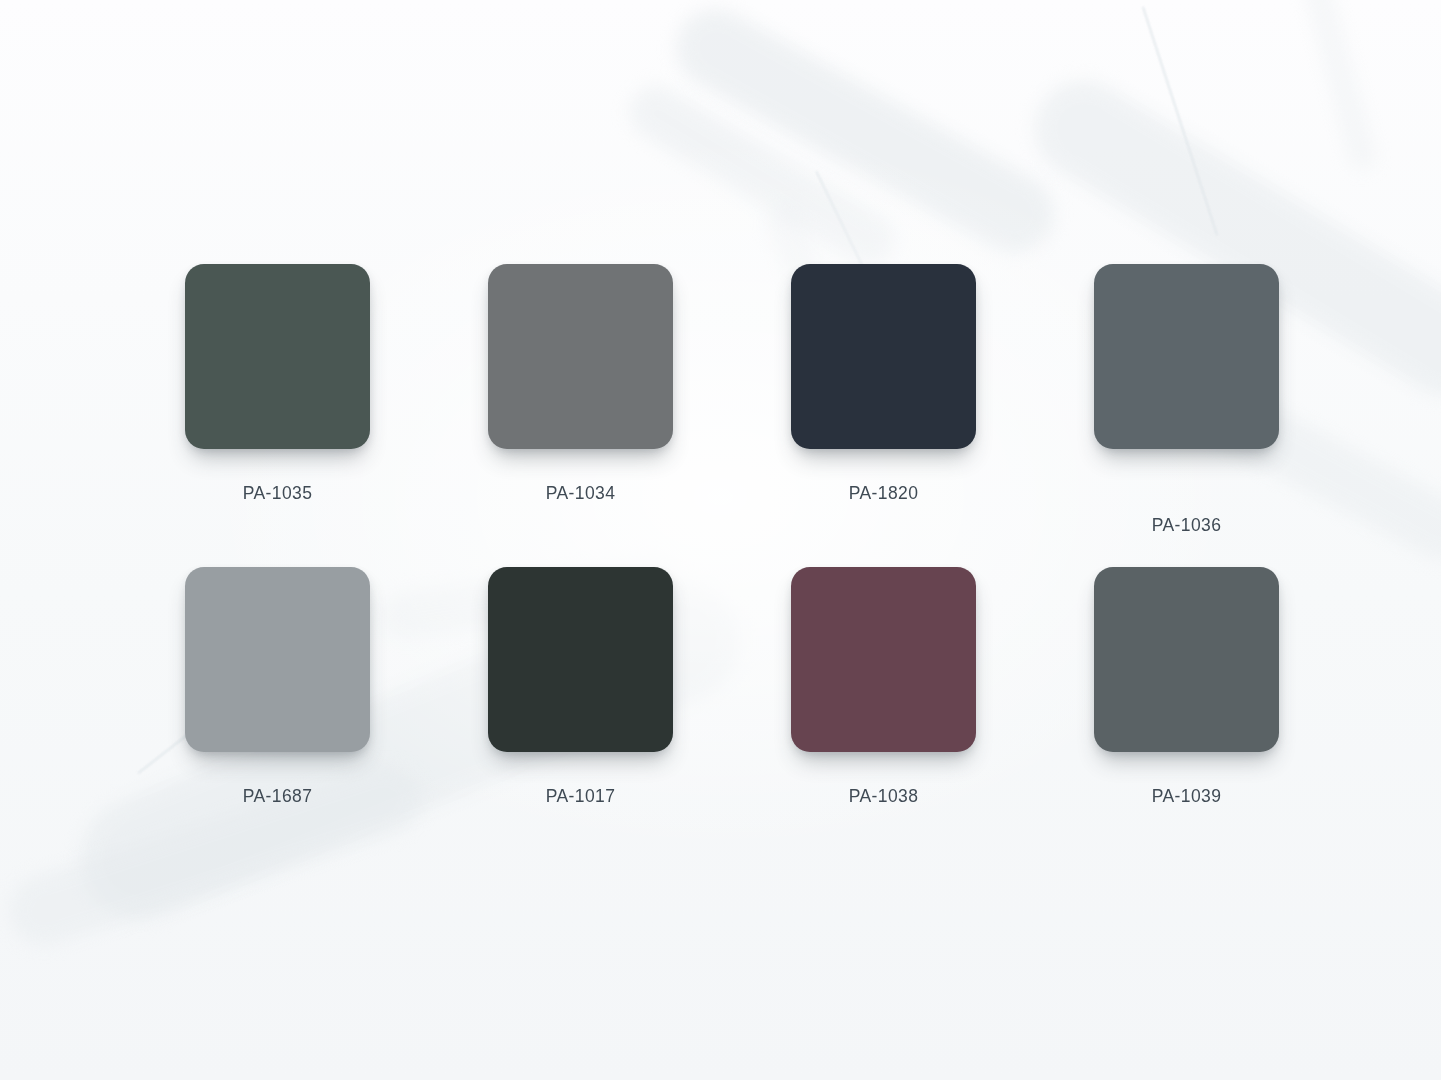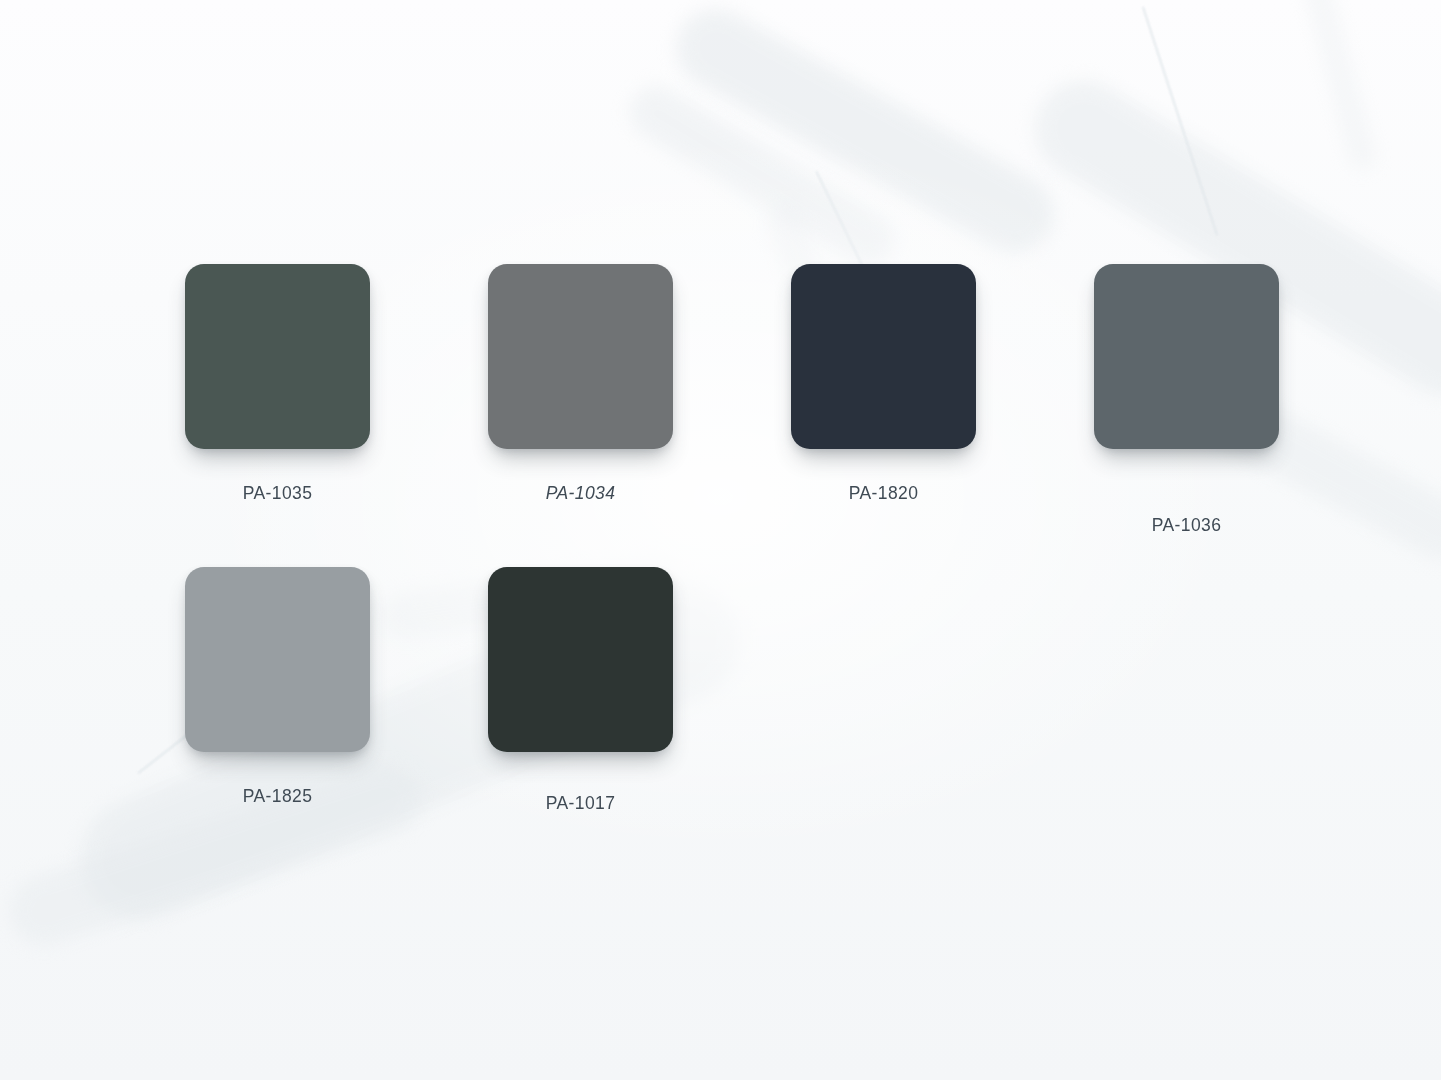--- a/index.html
+++ b/index.html
@@ -184,39 +184,47 @@
 
   <div class="grid">
 
     <div class="cell">
       <div class="chip" style="background-color:#4a5753;"></div>
       <div class="chip-label" style="color: rgb(63, 74, 84);">PA-1035</div>
     </div>
 
     <div class="cell">
       <div class="chip" style="background-color:#707375;"></div>
-      <div class="chip-label" style="color: rgb(63, 74, 84); font-style: italic;">PA-1034</div>
+      <div class="chip-label" style="color: rgb(63, 74, 84);">PA-1034</div>
     </div>
 
     <div class="cell">
       <div class="chip" style="background-color:#29313d;"></div>
       <div class="chip-label" style="color: rgb(63, 74, 84);">PA-1820</div>
     </div>
 
     <div class="cell">
       <div class="chip" style="background-color:#5d666b;"></div>
       <div class="chip-label" style="color: rgb(63, 74, 84); margin-top: 32px;">PA-1036</div>
     </div>
 
     <div class="cell">
       <div class="chip" style="background-color:#989ea2;"></div>
-      <div class="chip-label" style="color: rgb(63, 74, 84);">PA-1825</div>
+      <div class="chip-label" style="color: rgb(63, 74, 84);">PA-1687</div>
     </div>
 
     <div class="cell">
       <div class="chip" style="background-color:#2d3533;"></div>
-      <div class="chip-label" style="color: rgb(63, 74, 84); margin-top: 7px;">PA-1017</div>
-    </div>
-
-
+      <div class="chip-label" style="color: rgb(63, 74, 84);">PA-1017</div>
+    </div>
+
+    <div class="cell">
+      <div class="chip" style="background-color:#674450;"></div>
+      <div class="chip-label" style="color: rgb(63, 74, 84);">PA-1038</div>
+    </div>
+
+    <div class="cell">
+      <div class="chip" style="background-color:#5a6265;"></div>
+      <div class="chip-label" style="color: rgb(63, 74, 84);">PA-1039</div>
+    </div>
 
   </div>
 </div>
 
 </body></html>

